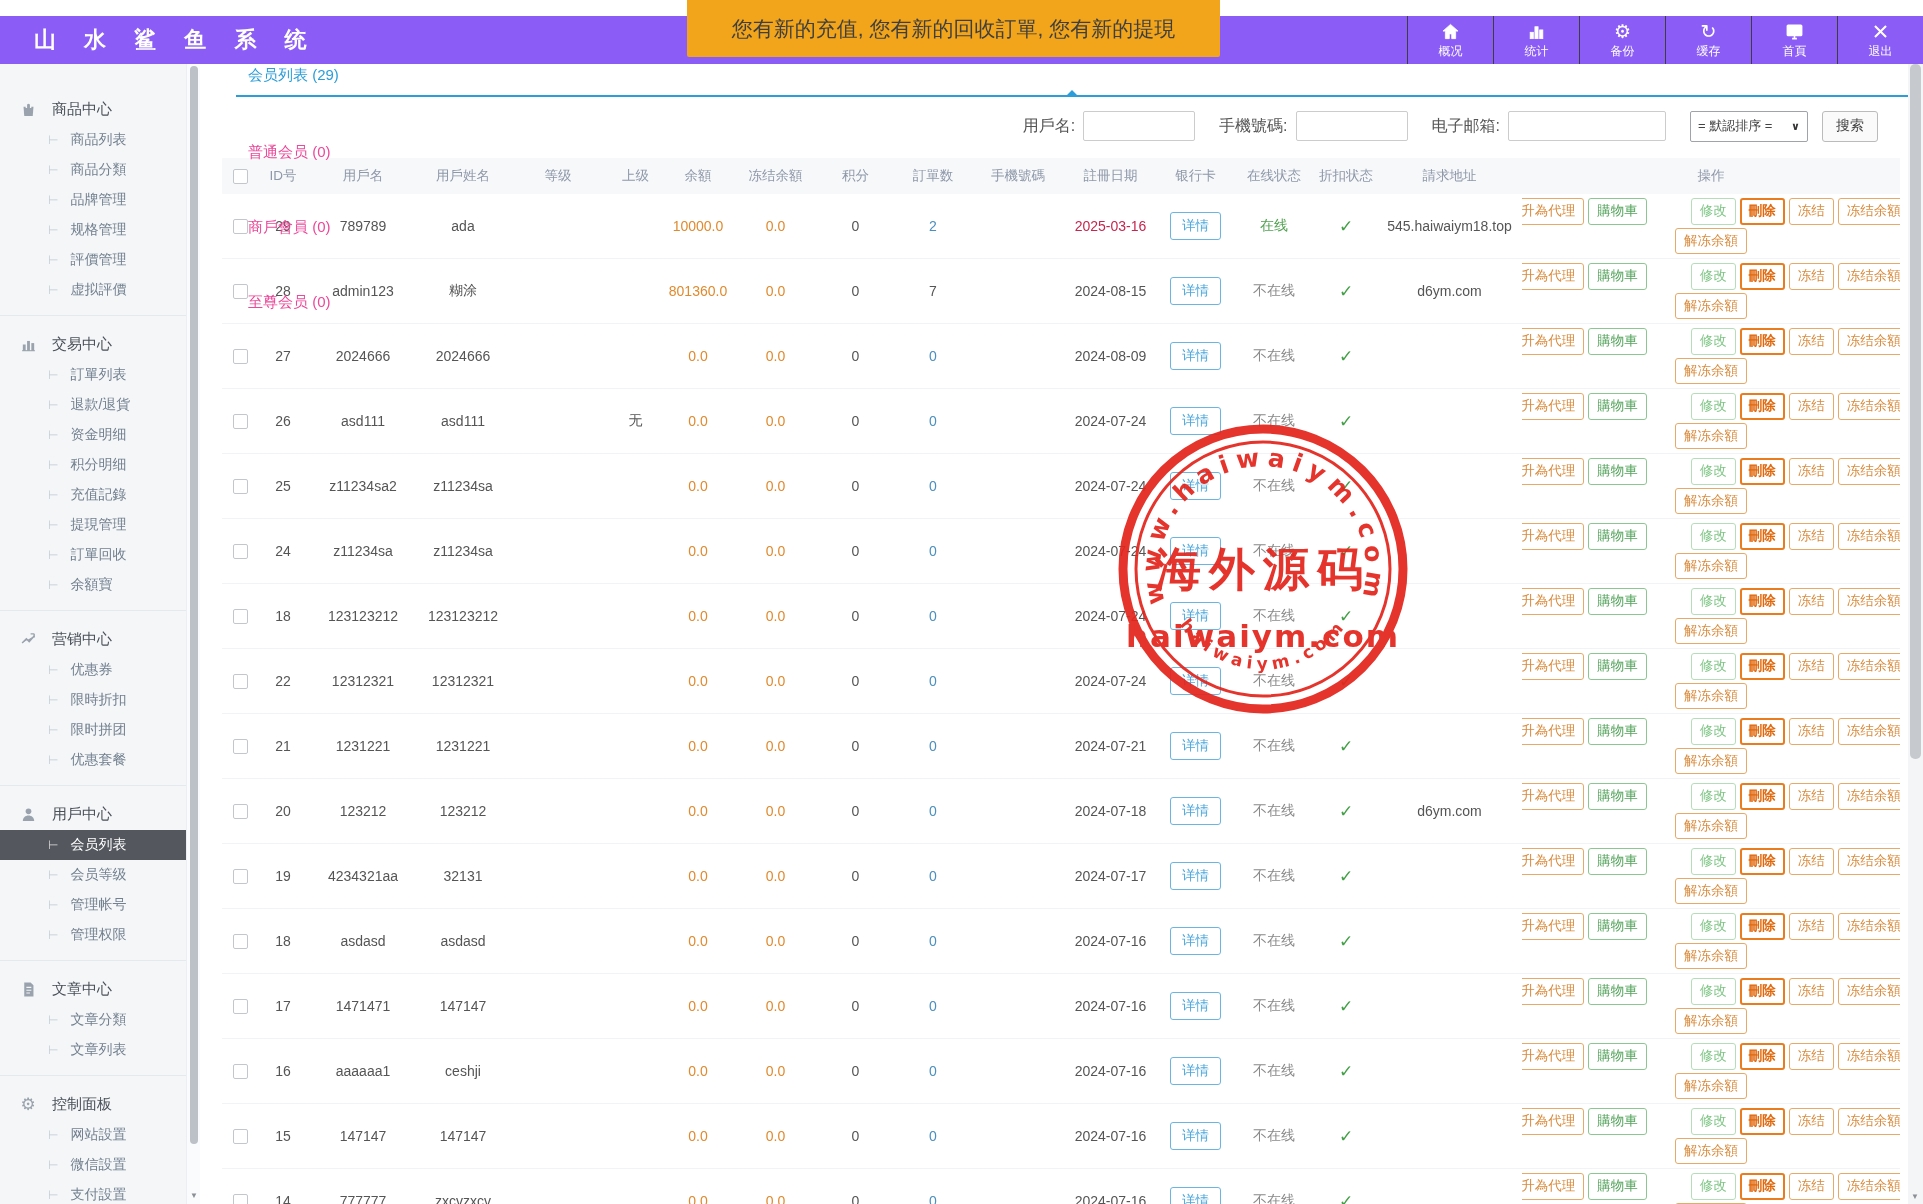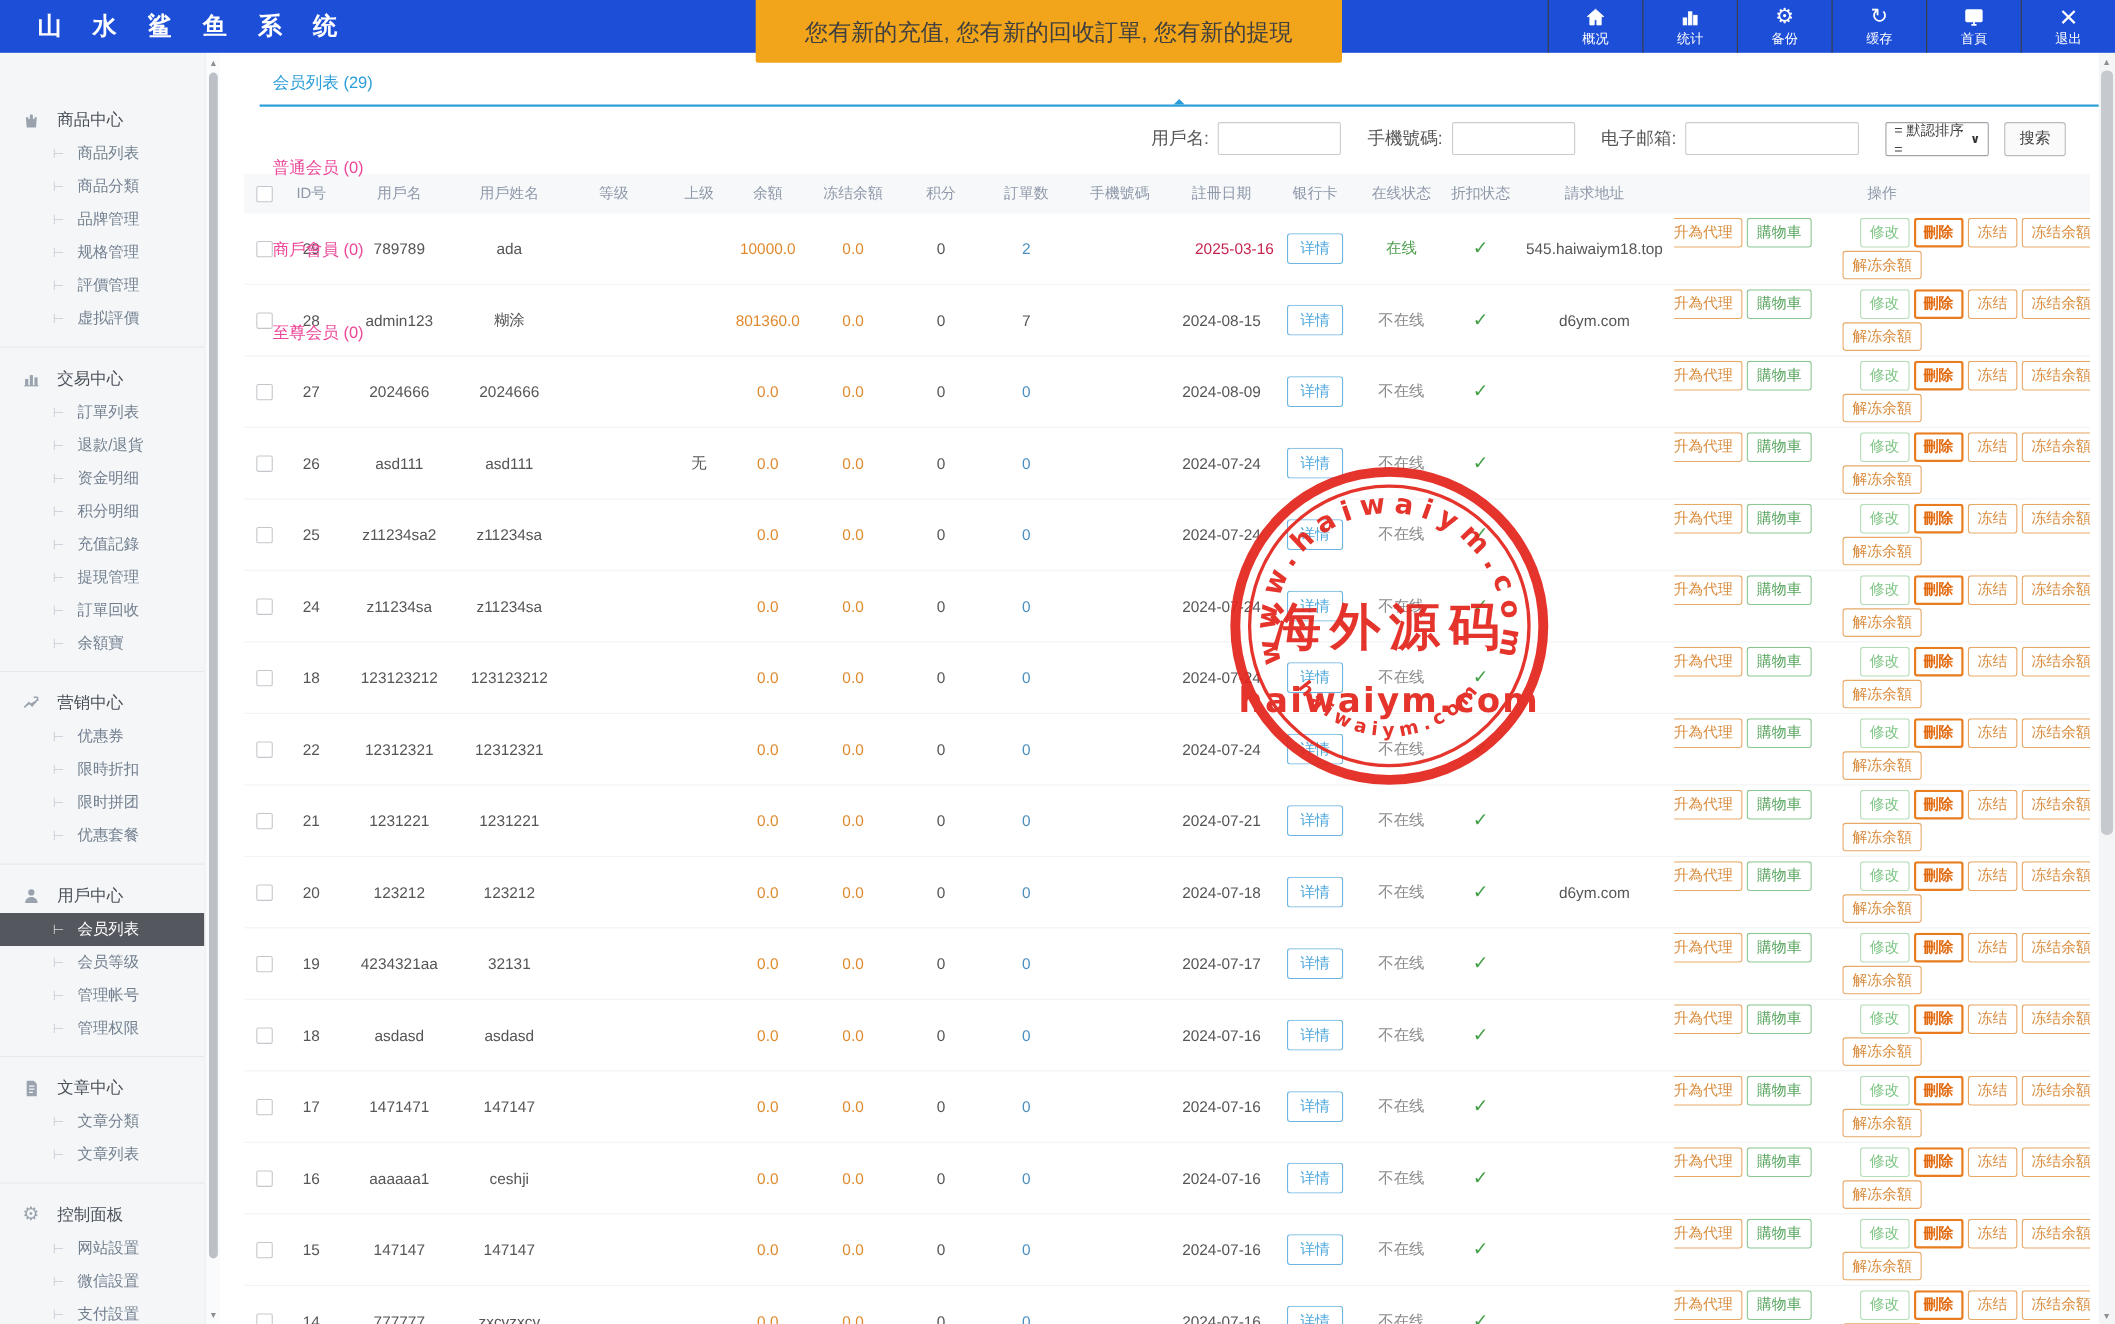--- a/index.html
+++ b/index.html
@@ -1,20 +1,20 @@
 <!DOCTYPE html>
 <html><head>
 <meta charset="utf-8">
 <style>
   * { margin:0; padding:0; box-sizing:border-box; }
   html,body { width:1923px; height:1204px; overflow:hidden; }
   body { position:relative; background:#fff; font-family:"Liberation Sans","DejaVu Sans",sans-serif; color:#555; }
 
   
-  .app-header { position:absolute; left:0; top:0; width:1923px; height:48px; background:#1d4ed8; z-index:50; display:flex; align-items:center;text-align:center; }
+  .app-header { position:absolute; left:0; top:16px; width:1923px; height:48px; background:#8b5cf6; z-index:50; display:flex; align-items:center;text-align:center; }
   .app-title { color:#fff; font-size:22px; font-weight:bold; letter-spacing:11px; margin-left:34px; white-space:nowrap; }
   .notice-banner { position:absolute; left:687px; top:0; width:533px; height:57px; background:#F2A51B; color:#3f3f3f; font-size:21px; display:flex; align-items:center; justify-content:center; z-index:60; border-radius:0 0 2px 2px; }
   .top-nav { position:absolute; right:0; top:0; height:48px; display:flex; }
   .nav-item { width:86px; height:48px; display:flex; flex-direction:column; align-items:center; justify-content:center; border-left:1px solid #3d3d3d; cursor:pointer; color:#fff; }
   .nav-icon { height:22px; display:flex; align-items:center; justify-content:center; font-size:19px; line-height:1; }
   .nav-icon svg { width:19px; height:19px; fill:#fff; stroke:#fff; }
   .nav-label { font-size:12px; color:#fff; margin-top:1px; }
 
   
   .sidebar { position:absolute; left:0; top:48px; width:200px; bottom:0; background:#F4F6F8; z-index:10; }
@@ -42,35 +42,35 @@
 
   .tabs { display:flex; gap:44px; margin-left:14px; height:32px;flex-direction:column; }
   .tab { font-size:15px; color:#ec4899; cursor:pointer; position:relative; padding:2px 12px 10px 12px; }
   .tab.active { color:#2B9ED9; border-bottom:2px solid #2B9ED9; }
   .tab.active::after { content:""; position:absolute; left:50%; bottom:0; margin-left:-5px; width:0; height:0; border-left:5px solid transparent; border-right:5px solid transparent; border-bottom:5px solid #2B9ED9; }
 
   .filters { display:flex; align-items:center; justify-content:flex-end; margin-top:14px; padding-right:30px; height:32px; }
   .f-label { font-size:16px; color:#555; margin-right:8px; }
   .f-input { width:112px; height:30px; border:1px solid #ccc; border-radius:2px; background:#fff; margin-right:24px; padding:0 6px; font-size:13px; }
   .f-input.email { width:158px; }
-  .f-select { width:94px; height:31px; border:1px solid #9fa4a9; border-radius:2px; background:#fff; display:flex; align-items:center; justify-content:space-between; padding:0 7px; font-size:13px; color:#444; margin-right:14px; cursor:pointer; }
+  .f-select { width:118px; height:31px; border:1px solid #9fa4a9; border-radius:2px; background:#fff; display:flex; align-items:center; justify-content:space-between; padding:0 7px; font-size:13px; color:#444; margin-right:14px; cursor:pointer; }
   .f-select .chev { font-size:11px; font-weight:bold; color:#333; }
   .f-search { height:31px; padding:0 13px; background:#FAFAFA; border:1px solid #bbb; border-radius:3px; font-size:14px; color:#444; cursor:pointer; font-family:inherit; }
 
   
   .table { margin-top:16px; padding-right:8px; }
   .trow { display:grid; grid-template-columns:36px 50px 110px 90px 100px 55px 70px 85px 75px 80px 90px 95px 75px 82px 62px 145px minmax(0,1fr); align-items:center; }
   .thead { height:36px; background:#F7F8FA; color:#8E98A9; font-size:13.5px; }
   .tr { height:65px; border-bottom:1px solid #F1F3F6; font-size:14px; color:#555; }
   .cell { text-align:center; overflow:hidden; white-space:nowrap; }
   .cbx { display:inline-block; width:15px; height:15px; border:1px solid #C3C7CC; border-radius:2px; background:#fff; cursor:pointer; vertical-align:middle; }
   .c-orange { color:#E08A2E; }
   .c-blue { color:#4B8FBF; }
   .c-dark { color:#555; }
-  .c-red { color:#C7254E;text-align:right; }
+  .c-red { color:#C7254E; }
   .c-green { color:#52A152; }
   .c-gray { color:#8a8a8a; }
   .check { color:#43A047; font-size:17px; font-weight:bold; }
   .btn { display:inline-block; background:#fff; border-radius:3px; font-size:13.5px; padding:3px 8px; cursor:pointer; font-family:inherit; line-height:1.4; }
   .btn-detail { color:#4FA8DC; border:1px solid #6cb5e0; padding:4px 11px; }
   .btn-orange { color:#D98B3D; border:1px solid #E7A968; }
   .btn-green  { color:#55A45C; border:1px solid #8CC793; }
   .btn-lgreen { color:#7EC584; border:1px solid #B5DDB8;margin-left:40px; }
   .btn-del    { color:#E2680C; border:2px solid #E87C1E; font-weight:bold; padding:2px 7px; }
   .actions { display:flex; flex-direction:column; align-items:center; gap:3px; }

